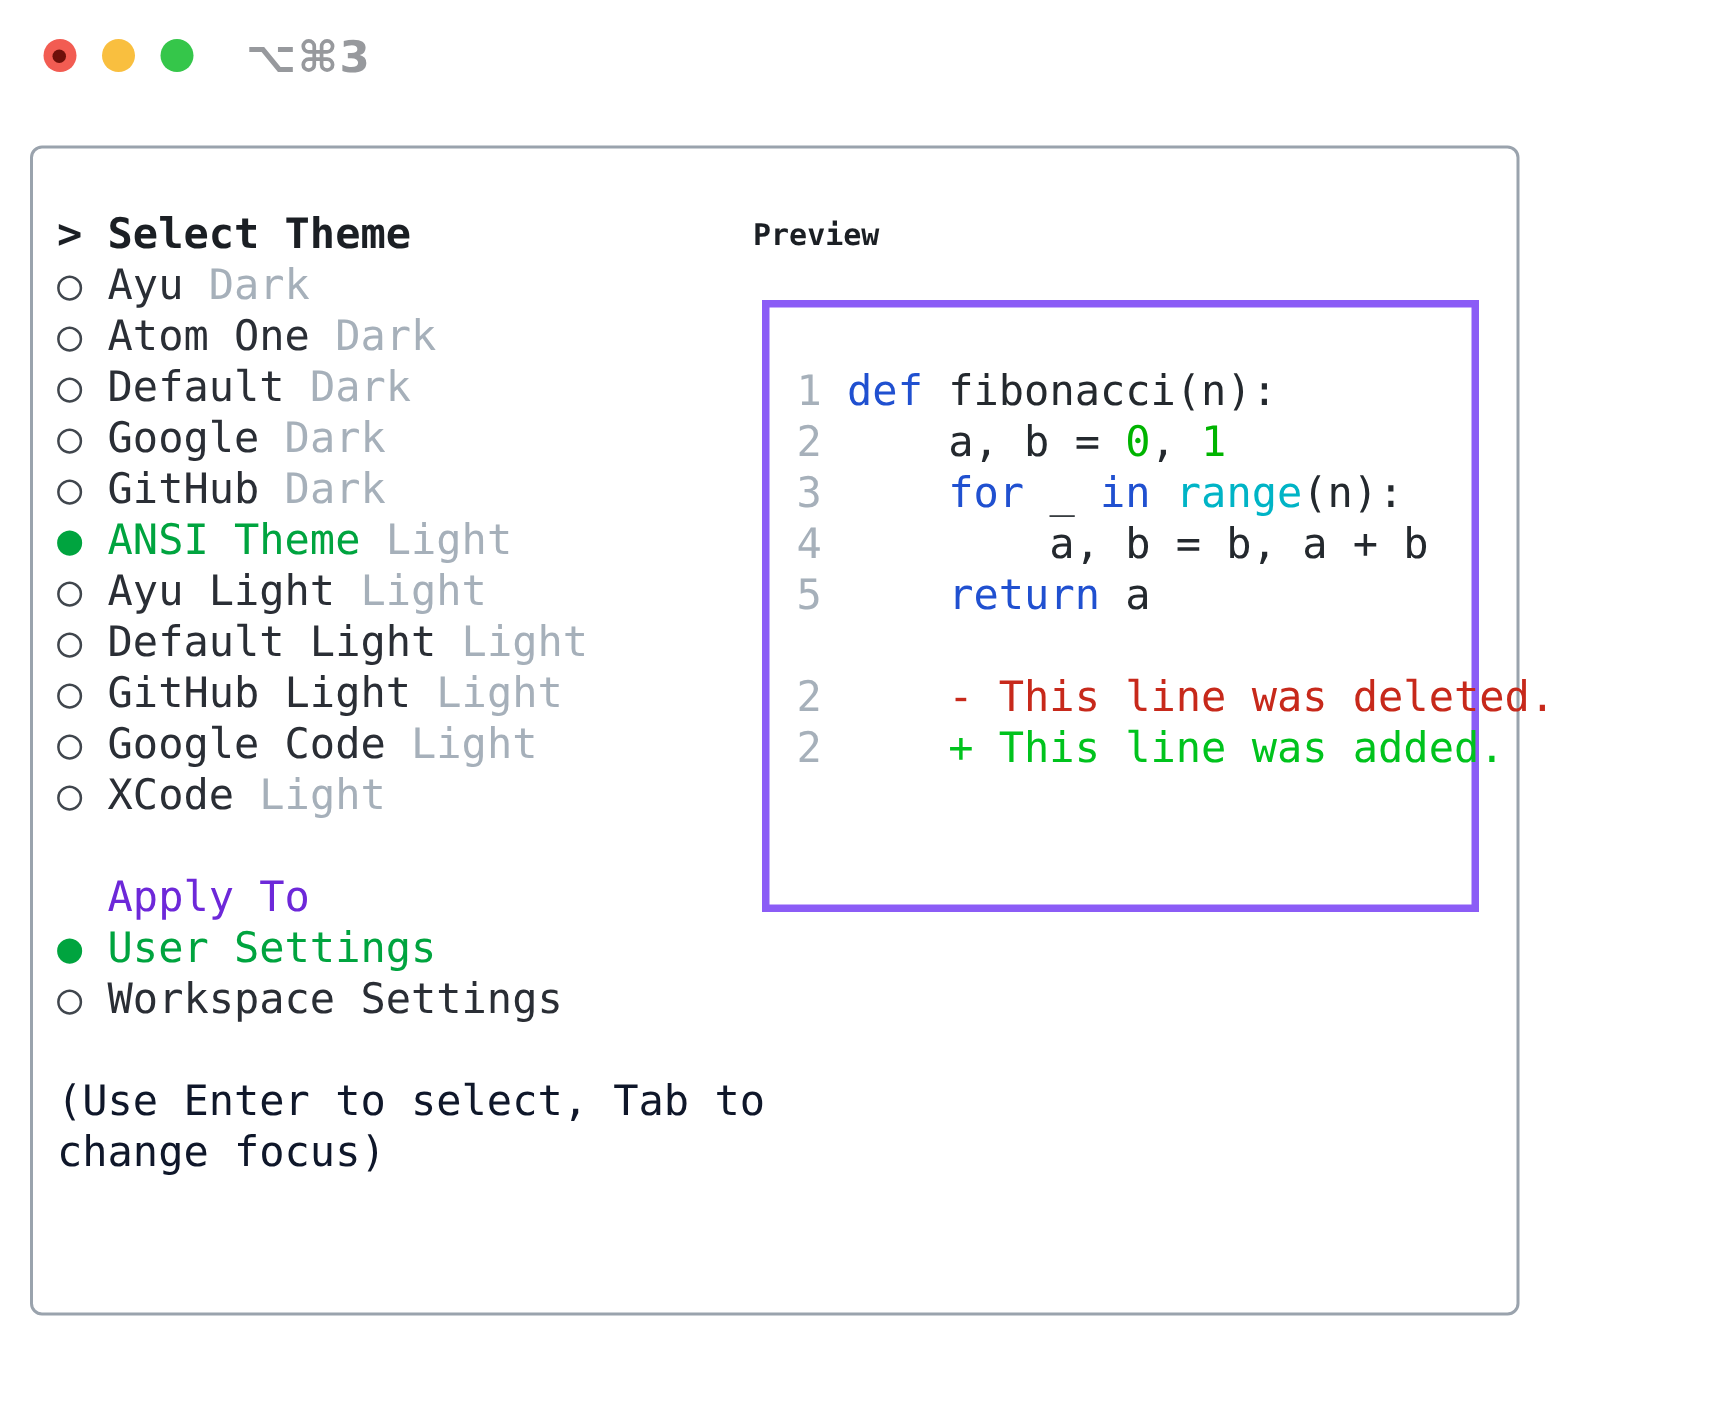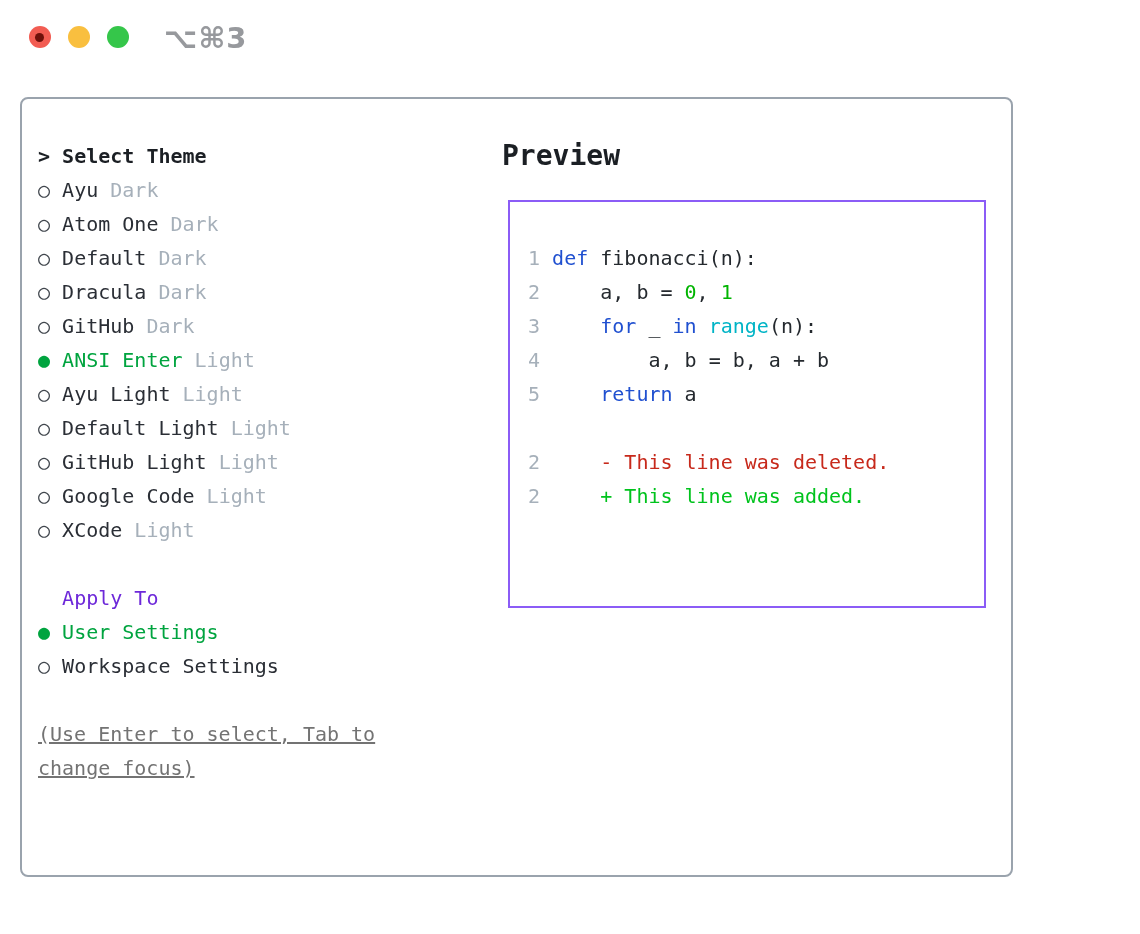--- a/index.html
+++ b/index.html
@@ -24,40 +24,40 @@
     position:absolute;left:164px;top:21px;
     font-family:"DejaVu Sans","Liberation Sans",sans-serif;
     font-weight:bold;font-size:29px;color:#97999d;letter-spacing:1px;
   }
   
   .panel{
     position:absolute;left:20px;top:97px;width:993px;height:780px;
     border:2px solid #9aa3ad;border-radius:8px;box-sizing:border-box;
     background:#ffffff;
   }
-  .row{white-space:pre;font-size:20px;line-height:34px;height:34px;}
+  .row{white-space:pre;font-size:28px;line-height:34px;height:34px;}
   
   .left-col{position:absolute;left:16px;top:40px;}
   .prompt{font-weight:bold;color:#1b1f24;}
   .heading{font-weight:bold;color:#1b1f24;}
   .radio-off{color:#40464d;}
   .radio-on{color:#00a43f;}
   .label{color:#2a2e35;}
   .label-selected{color:#00a43f;}
   .tag{color:#a6b0ba;}
   .subhead{color:#6d28d9;}
-  .help{color:#737373;text-decoration:underline;}
+  .help{color:#0f172a;}
   
   .preview-heading{
     position:absolute;left:480px;top:40px;
-    font-size:28px;line-height:34px;font-weight:bold;color:#1b1f24;
+    font-size:20px;line-height:34px;font-weight:bold;color:#1b1f24;
   }
   .preview-box{
     position:absolute;left:486px;top:101px;width:478px;height:408px;
-    border:2px solid #8b5cf6;box-sizing:border-box;background:#ffffff;
+    border:5px solid #8b5cf6;box-sizing:border-box;background:#ffffff;
   }
   .code{position:absolute;left:18px;top:39px;}
   .ln{color:#a6b0ba;}
   .c-plain{color:#24292e;}
   .c-kw{color:#2050d0;}
   .c-builtin{color:#00b4c6;}
   .c-num{color:#00b400;}
   .d-context{color:#98a2ab;}
   .d-deleted{color:#c7291b;}
   .d-added{color:#00c31d;}
@@ -77,23 +77,23 @@
 </div>
 
 <div class="panel">
 
   <div class="left-col">
     <div class="row"><span class="prompt">&gt;</span><span> </span><span class="heading">Select Theme</span></div>
     <div>
         <div class="row"><span class="radio-off">○</span><span> </span><span class="label">Ayu</span><span class="tag"> Dark</span></div>
         <div class="row"><span class="radio-off">○</span><span> </span><span class="label">Atom One</span><span class="tag"> Dark</span></div>
         <div class="row"><span class="radio-off">○</span><span> </span><span class="label">Default</span><span class="tag"> Dark</span></div>
-        <div class="row"><span class="radio-off">○</span><span> </span><span class="label">Dracula</span><span class="tag"> Dark</span></div>
+        <div class="row"><span class="radio-off">○</span><span> </span><span class="label">Google</span><span class="tag"> Dark</span></div>
         <div class="row"><span class="radio-off">○</span><span> </span><span class="label">GitHub</span><span class="tag"> Dark</span></div>
-        <div class="row"><span class="radio-on">●</span><span> </span><span class="label-selected">ANSI Enter</span><span class="tag"> Light</span></div>
+        <div class="row"><span class="radio-on">●</span><span> </span><span class="label-selected">ANSI Theme</span><span class="tag"> Light</span></div>
         <div class="row"><span class="radio-off">○</span><span> </span><span class="label">Ayu Light</span><span class="tag"> Light</span></div>
         <div class="row"><span class="radio-off">○</span><span> </span><span class="label">Default Light</span><span class="tag"> Light</span></div>
         <div class="row"><span class="radio-off">○</span><span> </span><span class="label">GitHub Light</span><span class="tag"> Light</span></div>
         <div class="row"><span class="radio-off">○</span><span> </span><span class="label">Google Code</span><span class="tag"> Light</span></div>
         <div class="row"><span class="radio-off">○</span><span> </span><span class="label">XCode</span><span class="tag"> Light</span></div>
       </div>
     <div class="row"> </div>
     <div class="row"><span>  </span><span class="subhead">Apply To</span></div>
     <div>
         <div class="row"><span class="radio-on">●</span><span> </span><span class="label-selected">User Settings</span></div>

